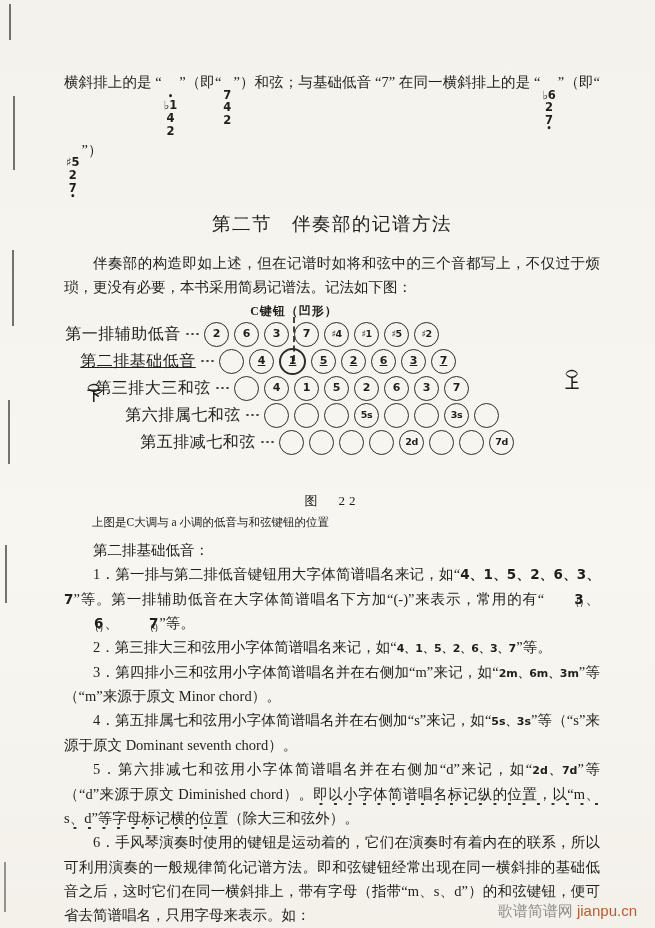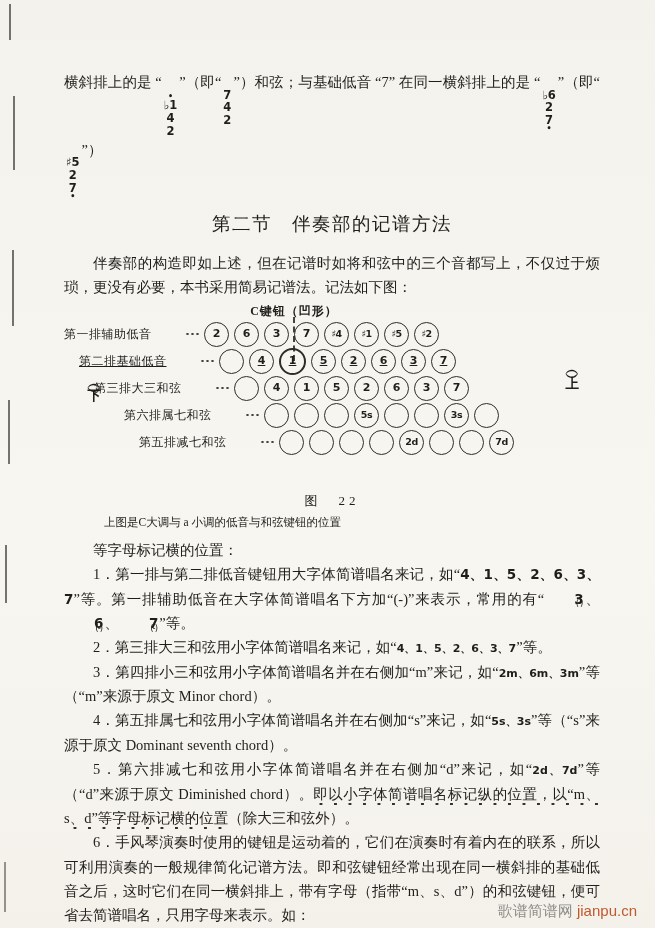--- a/index.html
+++ b/index.html
@@ -47,35 +47,35 @@
   }
 
   h1.heading{font-size:18.5px;font-weight:400;text-align:center;letter-spacing:1.5px;margin:10px 0 11px;}
 
   
   .figure{position:relative;height:186px;margin-top:3px;}
   .fig-toplabel{position:absolute;top:-2px;left:230px;transform:translateX(-50%);font-size:12px;font-weight:700;letter-spacing:1px;white-space:nowrap;}
   .dash-line{position:absolute;left:229px;top:14px;height:44px;border-left:2px dashed #45423d;}
   #fig-rows{position:absolute;top:18px;left:0;}
   .fig-row{display:flex;align-items:center;height:27px;}
-  .fig-label{width:118px;text-align:left;font-size:12px;letter-spacing:.5px;flex:none;white-space:nowrap;}
+  .fig-label{width:118px;text-align:center;font-size:16px;letter-spacing:.5px;flex:none;white-space:nowrap;}
   .leader{flex:none;width:15px;height:2px;margin:0 4px 0 3px;
     background-image:radial-gradient(circle,#45423d 1px,transparent 1.3px);
     background-size:5px 2px;background-repeat:repeat-x;}
   .fig-btn{flex:none;width:23px;height:23px;border:1.5px solid #2e2c29;border-radius:50%;
     margin-right:5px;display:flex;align-items:center;justify-content:center;
     font-family:"DejaVu Sans",sans-serif;font-weight:700;font-size:11px;background:transparent;}
   .fig-btn.bold{border-width:2.5px;}
   .fig-btn .two{font-size:9.5px;letter-spacing:-.5px;}
   .marker{position:absolute;writing-mode:vertical-rl;font-size:13.5px;font-weight:700;letter-spacing:0;}
   .marker-down{left:18px;top:76px;}
   .marker-up{left:496px;top:62px;}
 
   .fig-caption{text-align:center;font-weight:400;font-size:13px;margin:1px 0;letter-spacing:4px;}
-  .fig-subcaption{font-size:11.5px;margin:0 0 6px 40px;text-align:left;}
+  .fig-subcaption{font-size:11.5px;margin:0 0 6px 28px;text-align:left;}
 
   .watermark{position:absolute;right:18px;bottom:7px;font-size:15px;font-family:"Liberation Sans",sans-serif;}
   .wm-site{color:#8f8d89;}
   .wm-link{color:#c05a2e;}
 </style>
 </head>
 <body>
 
 <div class="scan-mark m1"></div>
 <div class="scan-mark m2"></div>
@@ -228,21 +228,21 @@
           </div>
         </div>
       </div>
     <div class="marker marker-down">（下）</div>
     <div class="marker marker-up">（上）</div>
   </div>
 
   <div class="fig-caption">图　22</div>
   <div class="fig-subcaption">上图是C大调与 a 小调的低音与和弦键钮的位置</div>
 
-  <p class="indent">等字母标记横的位置：</p>
+  <p class="indent">第二排基础低音：</p>
 
   <div id="items">
       <p class="indent item">1．第一排与第二排低音键钮用大字体简谱唱名来记，如“<span class="b">4、1、5、2、6、3、7</span>”等。第一排辅助低音在大字体简谱唱名下方加“(-)”来表示，常用的有“<span class="subnote"><span>3</span><span class="sn">(-)</span></span>、<span class="subnote"><span>6</span><span class="sn">(-)</span></span>、<span class="subnote"><span>7</span><span class="sn">(-)</span></span>”等。</p>
       <p class="indent item">2．第三排大三和弦用小字体简谱唱名来记，如“<span class="sm">4、1、5、2、6、3、7</span>”等。</p>
       <p class="indent item">3．第四排小三和弦用小字体简谱唱名并在右侧加“m”来记，如“<span class="sm">2m、6m、3m</span>”等（“m”来源于原文 Minor chord）。</p>
       <p class="indent item">4．第五排属七和弦用小字体简谱唱名并在右侧加“s”来记，如“<span class="sm">5s、3s</span>”等（“s”来源于原文 Dominant seventh chord）。</p>
       <p class="indent item">5．第六排减七和弦用小字体简谱唱名并在右侧加“d”来记，如“<span class="sm">2d、7d</span>”等（“d”来源于原文 Diminished chord）。<span class="emph">即以小字体简谱唱名标记纵的位置，以“m、s、d”等字母标记横的位置</span>（除大三和弦外）。</p>
       <p class="indent item">6．手风琴演奏时使用的键钮是运动着的，它们在演奏时有着内在的联系，所以可利用演奏的一般规律简化记谱方法。即和弦键钮经常出现在同一横斜排的基础低音之后，这时它们在同一横斜排上，带有字母（指带“m、s、d”）的和弦键钮，便可省去简谱唱名，只用字母来表示。如：</p>
     </div>
 

